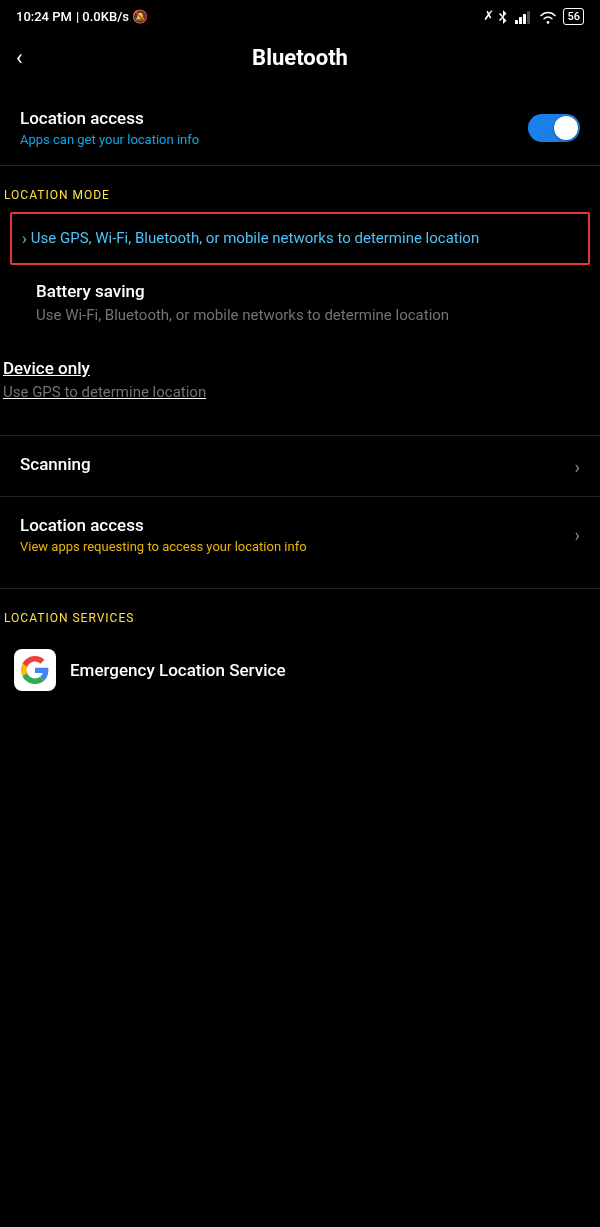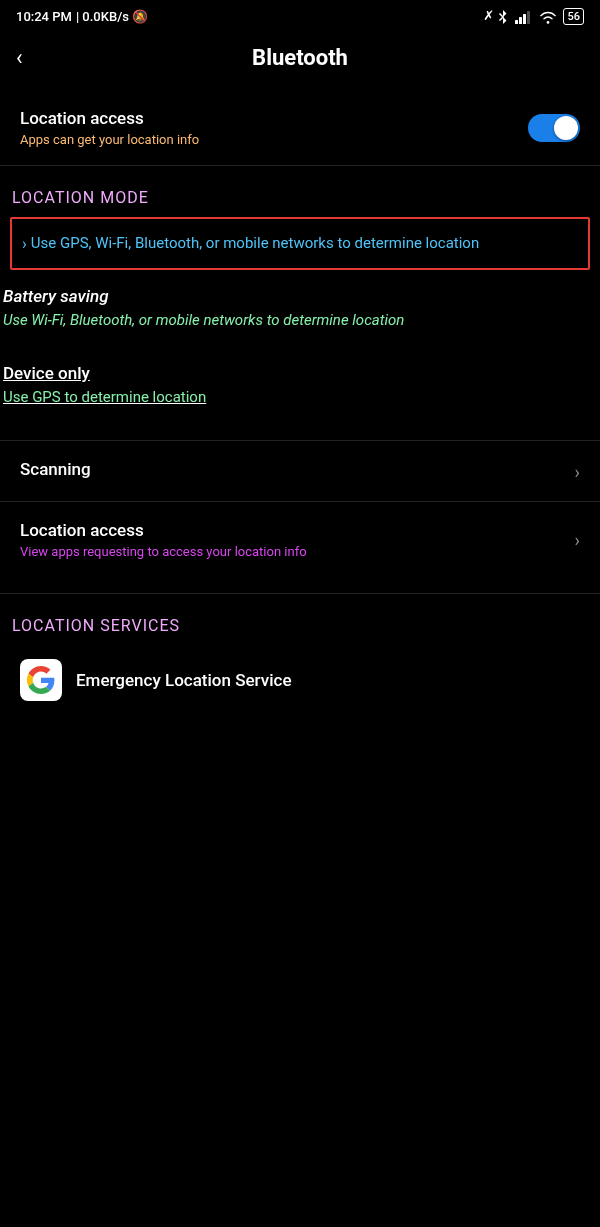--- a/index.html
+++ b/index.html
@@ -57,21 +57,21 @@
     }
     .location-access-text {}
     .location-access-title {
       font-size: 17px;
       font-weight: 500;
       color: #fff;
       margin-bottom: 4px;
     }
     .location-access-sub {
       font-size: 13px;
-      color: #fdba74;
+      color: #0ea5e9;
     }
 
     
     .toggle {
       width: 52px;
       height: 28px;
       background: #1a7fe8;
       border-radius: 14px;
       position: relative;
       cursor: pointer;
@@ -90,25 +90,25 @@
 
     
     .divider {
       height: 1px;
       background: #222;
       margin: 0 0;
     }
 
     
     .section-label {
-      font-size: 16px;
-      color: #f0abfc;
+      font-size: 12px;
+      color: #fde047;
       letter-spacing: 1px;
       text-transform: uppercase;
-      padding: 22px 20px 10px 12px;
+      padding: 22px 20px 10px 4px;
     }
 
     
     .mode-item {
       padding: 14px 20px 14px 20px;
       position: relative;
       cursor: pointer;
     }
     .mode-item.selected {
       border: 2px solid #e53935;
@@ -133,51 +133,51 @@
       font-weight: 500;
       color: #1a7fe8;
       margin-bottom: 4px;
     }
     .mode-title.white { color: #fff; }
     .mode-sub {
       font-size: 15px;
       color: #4fc3f7;
       line-height: 1.4;
     }
-    .mode-sub.grey { color: #86efac; }
+    .mode-sub.grey { color: #737373; }
 
     
     .nav-item {
       display: flex;
       justify-content: space-between;
       align-items: center;
       padding: 18px 20px;
       cursor: pointer;
     }
     .nav-item-text {}
     .nav-item-title {
       font-size: 17px;
       font-weight: 500;
       color: #fff;
       margin-bottom: 4px;
     }
     .nav-item-sub {
       font-size: 13px;
-      color: #d946ef;
+      color: #eab308;
     }
     .nav-chevron {
       color: #888;
       font-size: 18px;
     }
 
     
     .service-item {
       display: flex;
       align-items: center;
-      padding: 14px 20px;
+      padding: 14px 14px;
       gap: 14px;
       cursor: pointer;
     }
     .service-icon {
       width: 42px;
       height: 42px;
       border-radius: 8px;
       background: #fff;
       display: flex;
       align-items: center;
@@ -252,21 +252,21 @@
 
 <div class="mode-item selected">
   <div class="mode-item-inner">
     <span class="mode-chevron">›</span>
     <div class="mode-text">
       <div class="mode-sub">Use GPS, Wi-Fi, Bluetooth, or mobile networks to determine location</div>
     </div>
   </div>
 </div>
 
-<div class="mode-item" style="padding: 16px 3px; font-style: italic;">
+<div class="mode-item" style="padding: 16px 36px;">
   <div class="mode-item-inner">
     <div class="mode-text">
       <div class="mode-title white">Battery saving</div>
       <div class="mode-sub grey">Use Wi-Fi, Bluetooth, or mobile networks to determine location</div>
     </div>
   </div>
 </div>
 
 <div class="mode-item" style="padding: 16px 3px; text-decoration: underline;">
   <div class="mode-item-inner">

